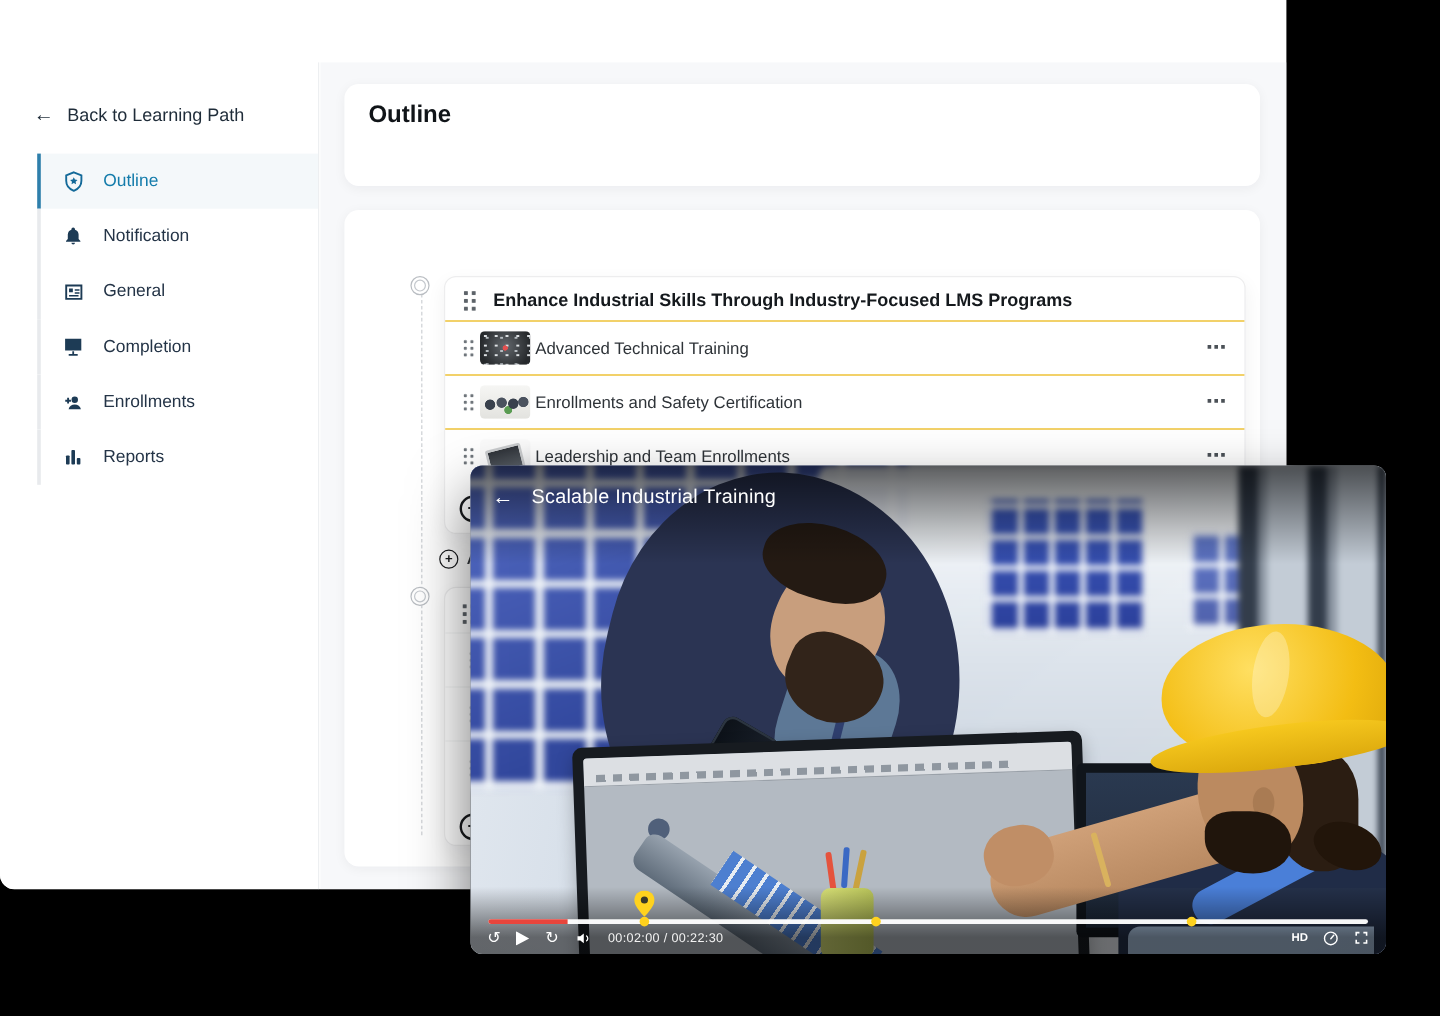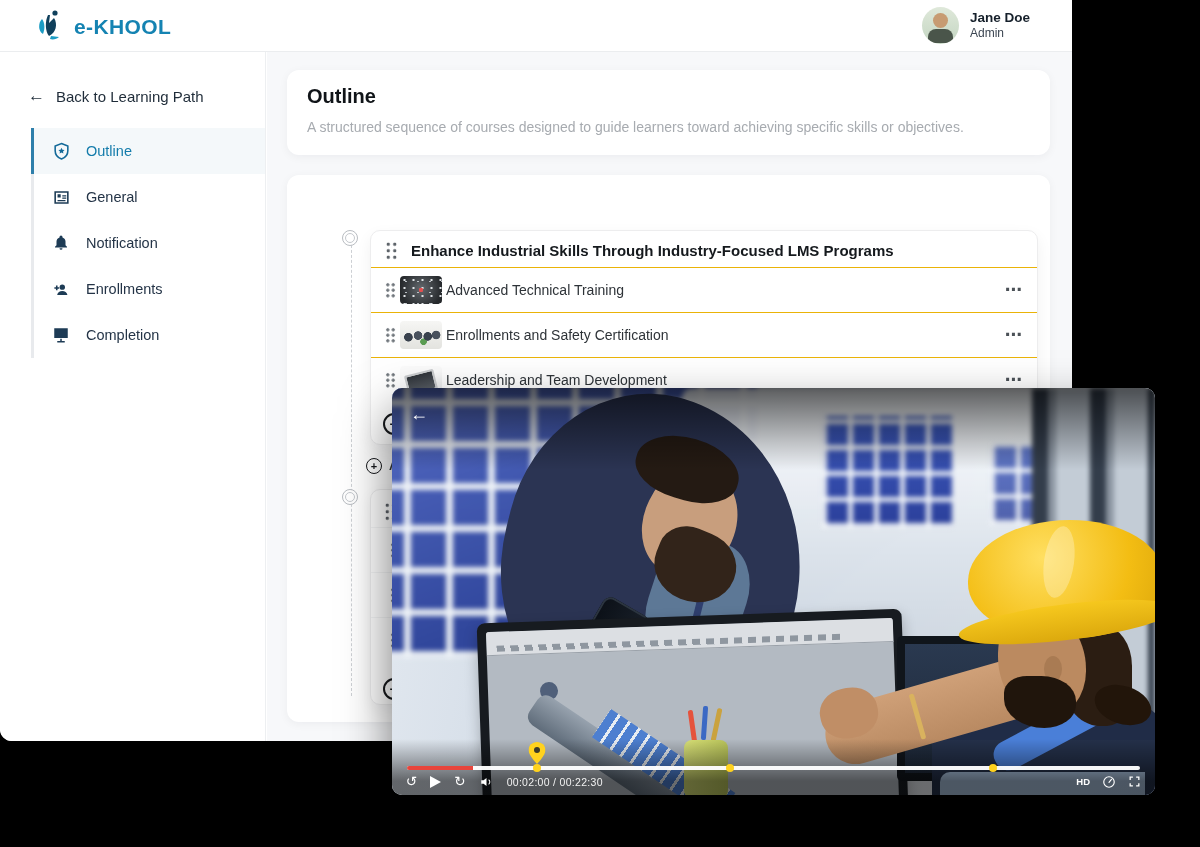--- a/index.html
+++ b/index.html
@@ -134,96 +134,85 @@
   .hd{font-size:9.5px;font-weight:700;cursor:pointer;}
   .icon-svg{display:block;cursor:pointer;}
 </style>
 </head>
 <body>
 
 <div class="stage">
 
   <div class="app">
 
-    <div class="appbar">
-      <div class="brand">
-        <span>
-          <svg width="30" height="32" viewBox="0 0 30 32">
-            <path d="M6 10 C2 14 2 22 7 25 C9 20 9 14 6 10 Z" fill="#1b9cc4"></path>
-            <path d="M12 6 C9 12 9 22 13 27 C20 24 22 15 18 9 L13 14 L14 6 Z" fill="#10405c"></path>
-            <circle cx="19" cy="4" r="2.6" fill="#10405c"></circle>
-            <path d="M14 30 C17 31 21 30 23 28 L15 27 Z" fill="#1b9cc4"></path>
-          </svg>
-        </span>
-        <span class="brand-txt">e-KHOOL</span>
-      </div>
-      <div class="user">
-        <div class="avatar"></div>
-        <div>
-          <div class="uname">Jane Doe</div>
-          <div class="urole">Admin</div>
-        </div>
-      </div>
-    </div>
 
     <div class="sidebar">
       <div class="back">
         <span class="arr">←</span>
         <span>Back to Learning Path</span>
       </div>
       <div class="nav">
         <div class="nav-item active">
           <span class="nicon">
             <svg width="19" height="19" viewBox="0 0 24 24" fill="none" stroke="currentColor" stroke-width="2">
                 <path d="M12 2l8 3.2V11c0 5.2-3.4 8.8-8 10.5C7.4 19.8 4 16.2 4 11V5.2L12 2z"></path>
                 <path d="M12 7.2l1.2 2.5 2.7.3-2 1.9.5 2.7-2.4-1.3-2.4 1.3.5-2.7-2-1.9 2.7-.3L12 7.2z" fill="currentColor" stroke="none"></path>
               </svg>
           </span>
           <span>Outline</span>
         </div>
         <div class="nav-item">
           <span class="nicon">
+            <svg width="18" height="18" viewBox="0 0 24 24" fill="currentColor">
+                <path d="M12 2a2 2 0 012 2v.5A6 6 0 0118 10v5l2 2v1H4v-1l2-2v-5a6 6 0 014-5.5V4a2 2 0 012-2zm-2 17h4a2 2 0 11-4 0z"></path>
+              </svg>
+          </span>
+          <span>Notification</span>
+        </div>
+        <div class="nav-item">
+          <span class="nicon">
             <svg width="19" height="19" viewBox="0 0 24 24" fill="currentColor">
                 <path d="M3 4h18v16H3V4zm2 2v12h14V6H5zm2 2h4v4H7V8zm6 1h5v1.6h-5V9zm0 3h5v1.6h-5V12zm-6 3h10v1.6H7V15z"></path>
               </svg>
           </span>
           <span>General</span>
         </div>
         <div class="nav-item">
           <span class="nicon">
             <svg width="18" height="18" viewBox="0 0 24 24" fill="currentColor">
-                <path d="M12 2a2 2 0 012 2v.5A6 6 0 0118 10v5l2 2v1H4v-1l2-2v-5a6 6 0 014-5.5V4a2 2 0 012-2zm-2 17h4a2 2 0 11-4 0z"></path>
-              </svg>
-          </span>
-          <span>Notification</span>
+                <path d="M3 3h18v13H3V3zm5.4 6.1l2.2 2.2 4.8-4.8 1.4 1.4-6.2 6.2-3.6-3.6 1.4-1.4zM11 17h2v3h4v2H7v-2h4v-3z"></path>
+              </svg>
+          </span>
+          <span>Completion</span>
         </div>
         <div class="nav-item">
           <span class="nicon">
             <svg width="19" height="19" viewBox="0 0 24 24" fill="currentColor">
                 <circle cx="13" cy="9" r="3.4"></circle>
                 <path d="M6.5 19c.6-3 3.3-5 6.5-5s5.9 2 6.5 5h-13zM5 7h2v2h2v2H7v2H5v-2H3V9h2V7z"></path>
               </svg>
           </span>
           <span>Enrollments</span>
         </div>
         <div class="nav-item">
           <span class="nicon">
             <svg width="18" height="18" viewBox="0 0 24 24" fill="currentColor">
-                <path d="M3 3h18v13H3V3zm5.4 6.1l2.2 2.2 4.8-4.8 1.4 1.4-6.2 6.2-3.6-3.6 1.4-1.4zM11 17h2v3h4v2H7v-2h4v-3z"></path>
-              </svg>
-          </span>
-          <span>Completion</span>
+                <rect x="4" y="10" width="4" height="10" rx="1"></rect>
+                <rect x="10" y="4" width="4" height="16" rx="1"></rect>
+                <rect x="16" y="13" width="4" height="7" rx="1"></rect>
+              </svg>
+          </span>
+          <span>Reports</span>
         </div>
       </div>
     </div>
 
     <div class="main">
       <div class="card card-head">
         <h1>Outline</h1>
-        <p>A structured sequence of courses designed to guide learners toward achieving specific skills or objectives.</p>
       </div>
 
       <div class="card card-programs">
         <div class="tline"></div>
         <div class="node node1"></div>
         <div class="node node2"></div>
 
         <div class="sec-card secA">
           <div class="sec-head">
             <span class="drag big"></span>
@@ -237,21 +226,21 @@
           </div>
           <div class="course-row">
             <span class="drag"></span>
             <span class="thumb thumb2"></span>
             <span class="row-title">Enrollments and Safety Certification</span>
             <span class="kebab">⋯</span>
           </div>
           <div class="course-row">
             <span class="drag"></span>
             <span class="thumb thumb3"></span>
-            <span class="row-title">Leadership and Team Development</span>
+            <span class="row-title">Leadership and Team Enrollments</span>
             <span class="kebab">⋯</span>
           </div>
           <div class="add-row">
             <span class="add-circle">+</span>
           </div>
         </div>
 
         <div class="add-below">
           <span class="add-circle">+</span>
           <span class="lbl">Add</span>
@@ -326,20 +315,21 @@
       <div class="wk-earring"></div>
       <div class="wk-beard"></div>
       <div class="wk-helm"></div>
       <div class="wk-helmbrim"></div>
       <div class="wk-helmridge"></div>
       <div class="vignette"></div>
     </div>
 
     <div class="vtop">
       <span class="vback">←</span>
+      <span class="vtitle">Scalable Industrial Training</span>
     </div>
 
     <div class="vbar">
       <div class="progress">
         <div class="played" style="width: 9%; background: rgb(232, 69, 60);"></div>
         <div class="marker" style="left: 17.7%; background: rgb(255, 210, 30);"></div>
         <div class="marker" style="left: 44%; background: rgb(255, 210, 30);"></div>
         <div class="marker" style="left: 80%; background: rgb(255, 210, 30);"></div>
         <div class="pin" style="left: 17.7%;">
           <svg width="17" height="22" viewBox="0 0 17 22">

